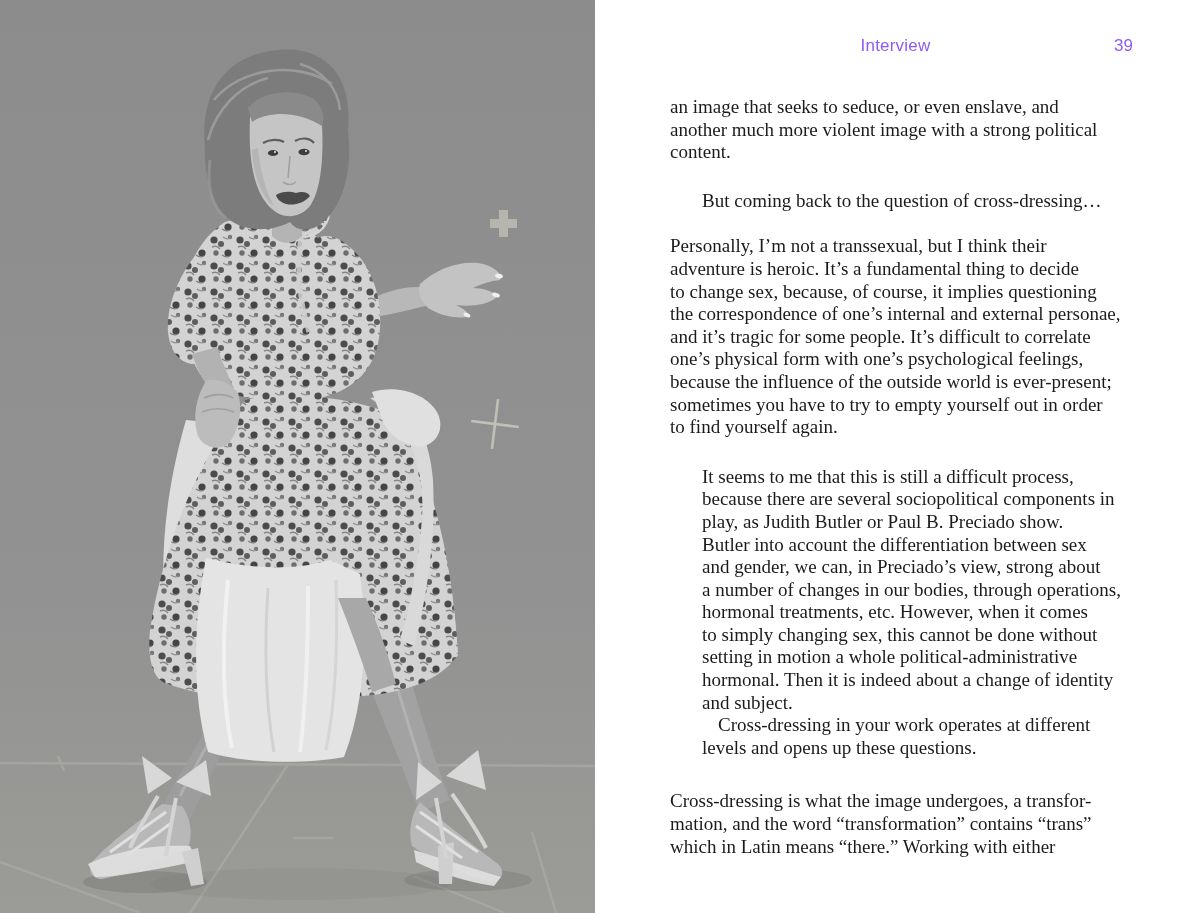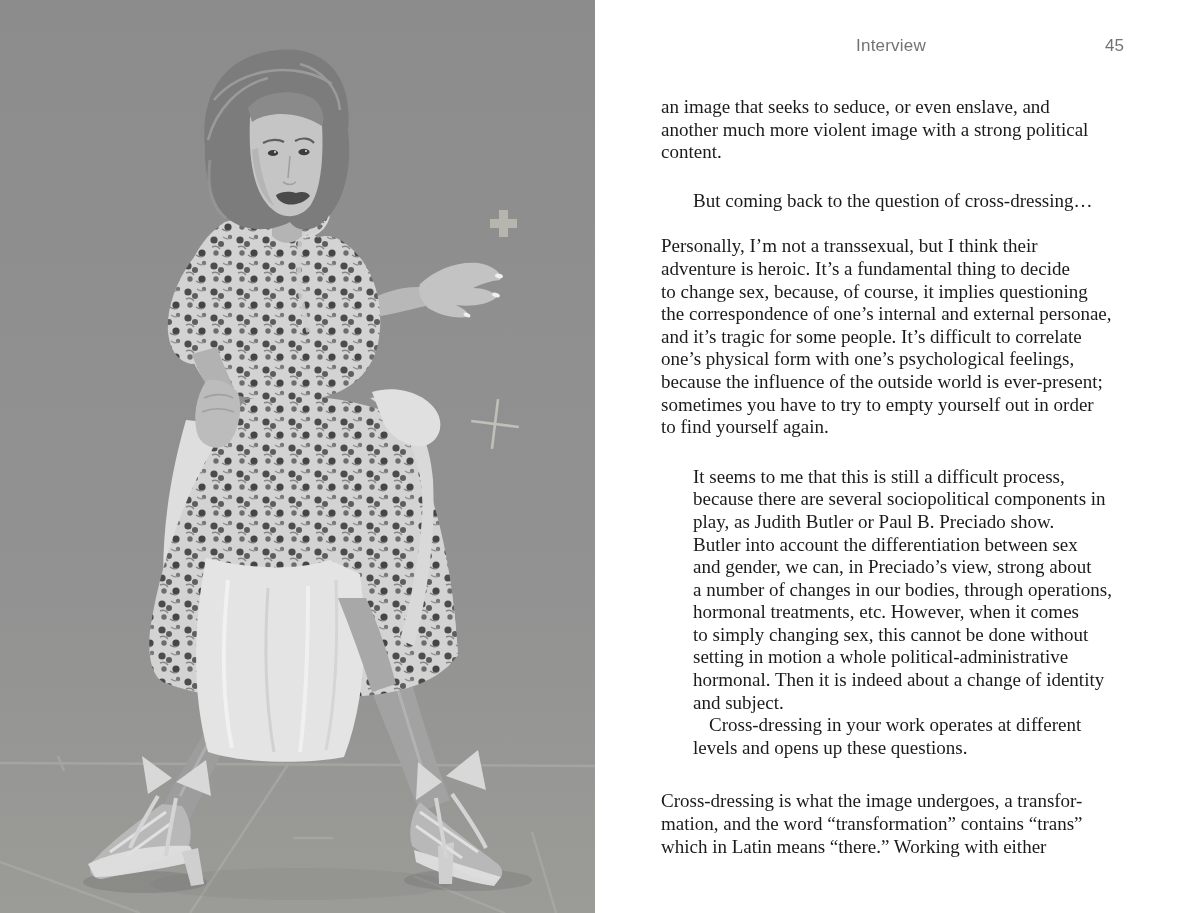--- a/index.html
+++ b/index.html
@@ -2,25 +2,25 @@
 <html><head>
 <meta charset="utf-8">
 <style>
   html,body{margin:0;padding:0;background:#ffffff;}
   body{width:1182px;height:913px;overflow:hidden;font-family:"Liberation Serif",serif;}
   .spread{display:flex;width:1182px;height:913px;}
   .photo-page{width:595px;height:913px;flex:0 0 595px;overflow:hidden;background:#8f8f8f;}
   .photo-page svg{display:block;}
   .text-page{flex:1;background:#ffffff;padding:36px 58px 0 63px;box-sizing:border-box;position:relative;}
   .page-header{position:relative;height:20px;margin-bottom:40px;
-    font-family:"Liberation Sans","DejaVu Sans",sans-serif;font-size:17px;line-height:20px;color:#737373;}
+    font-family:"Liberation Sans","DejaVu Sans",sans-serif;font-size:17px;line-height:20px;color:#8b5cf6;}
   .header-title{text-align:center;letter-spacing:.2px;}
   .page-number{position:absolute;right:0;top:0;}
   .body-text{font-size:19px;line-height:22.6px;color:#1b1b1b;}
-  .para{margin:3px;}
+  .para{margin:12px;}
   .para .line{white-space:nowrap;}
   .para.question .line{padding-left:32px;}
   .para.question .line.first-indent{padding-left:48px;}
   .mb-a{margin-bottom:26px;}
   .mb-b{margin-bottom:23px;}
   .mb-c{margin-bottom:27px;}
   .mb-d{margin-bottom:31px;}
 </style>
 </head>
 <body>
@@ -183,21 +183,21 @@
           <path d="M446 776 L478 750 L486 790 Z M442 782 L418 762 L416 800 Z" fill="#d8d8d8"></path>
           <path d="M452 794 C466 814 478 832 486 848 M436 798 C440 822 444 842 446 858" stroke="#d4d4d4" stroke-width="4" fill="none"></path>
         </g>
       </g>
     </svg>
   </div>
 
   <div class="text-page">
     <div class="page-header">
       <div class="header-title">Interview</div>
-      <div class="page-number">45</div>
+      <div class="page-number">39</div>
     </div>
 
     <div class="body-text">
 
       <div class="para answer mb-a">
         <div class="line">an image that seeks to seduce, or even enslave, and</div>
         <div class="line">another much more violent image with a strong political</div>
         <div class="line">content.</div>
       </div>
 

